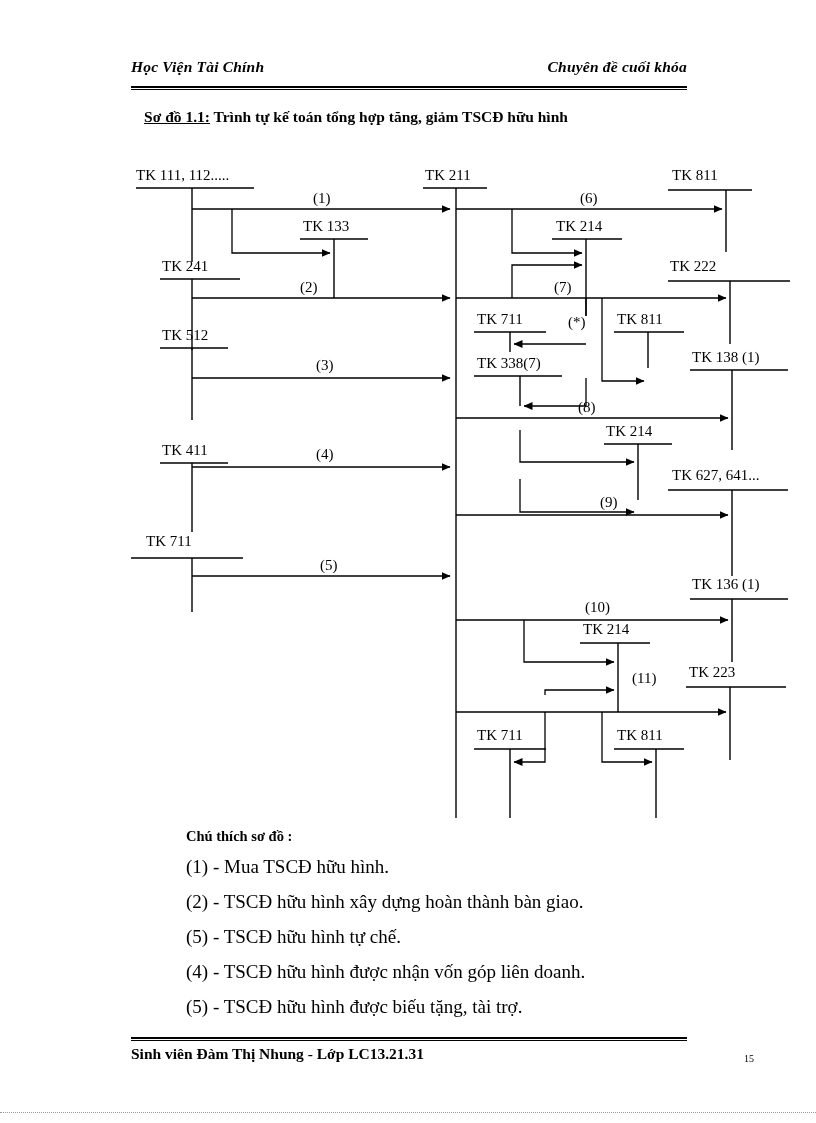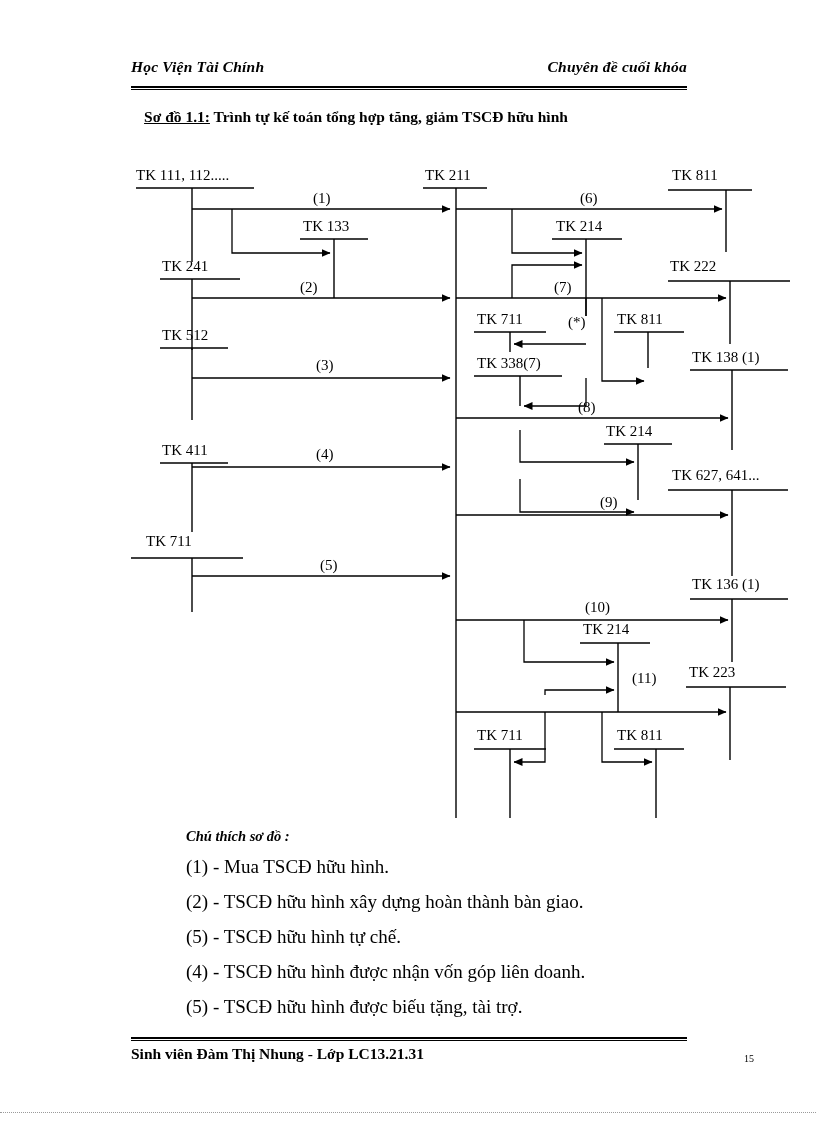--- a/index.html
+++ b/index.html
@@ -39,21 +39,21 @@
 
   
   #diagram{position:absolute;left:0;top:0;width:816px;height:1123px;}
   svg text{font-family:"Liberation Serif", serif;fill:#000;}
   .acct{font-size:15px;}
   .step{font-size:15px;}
 
   
   .legend{position:absolute;left:186px;top:828px;width:520px;}
   .legend-title{
-    font-size:14.5px;font-weight:bold;font-style:italic;margin:0 0 11px 0;
+    font-size:14.5px;font-weight:bold;margin:0 0 11px 0;
   }
   .legend-item{font-size:19px;margin:0 0 13px 0;white-space:nowrap;}
 
   
   .ftr-rule{
     position:absolute;left:131px;top:1037px;width:556px;height:4px;
     border-top:2.6px solid #000;border-bottom:1.1px solid #000;
     box-sizing:border-box;
   }
   .ftr{

